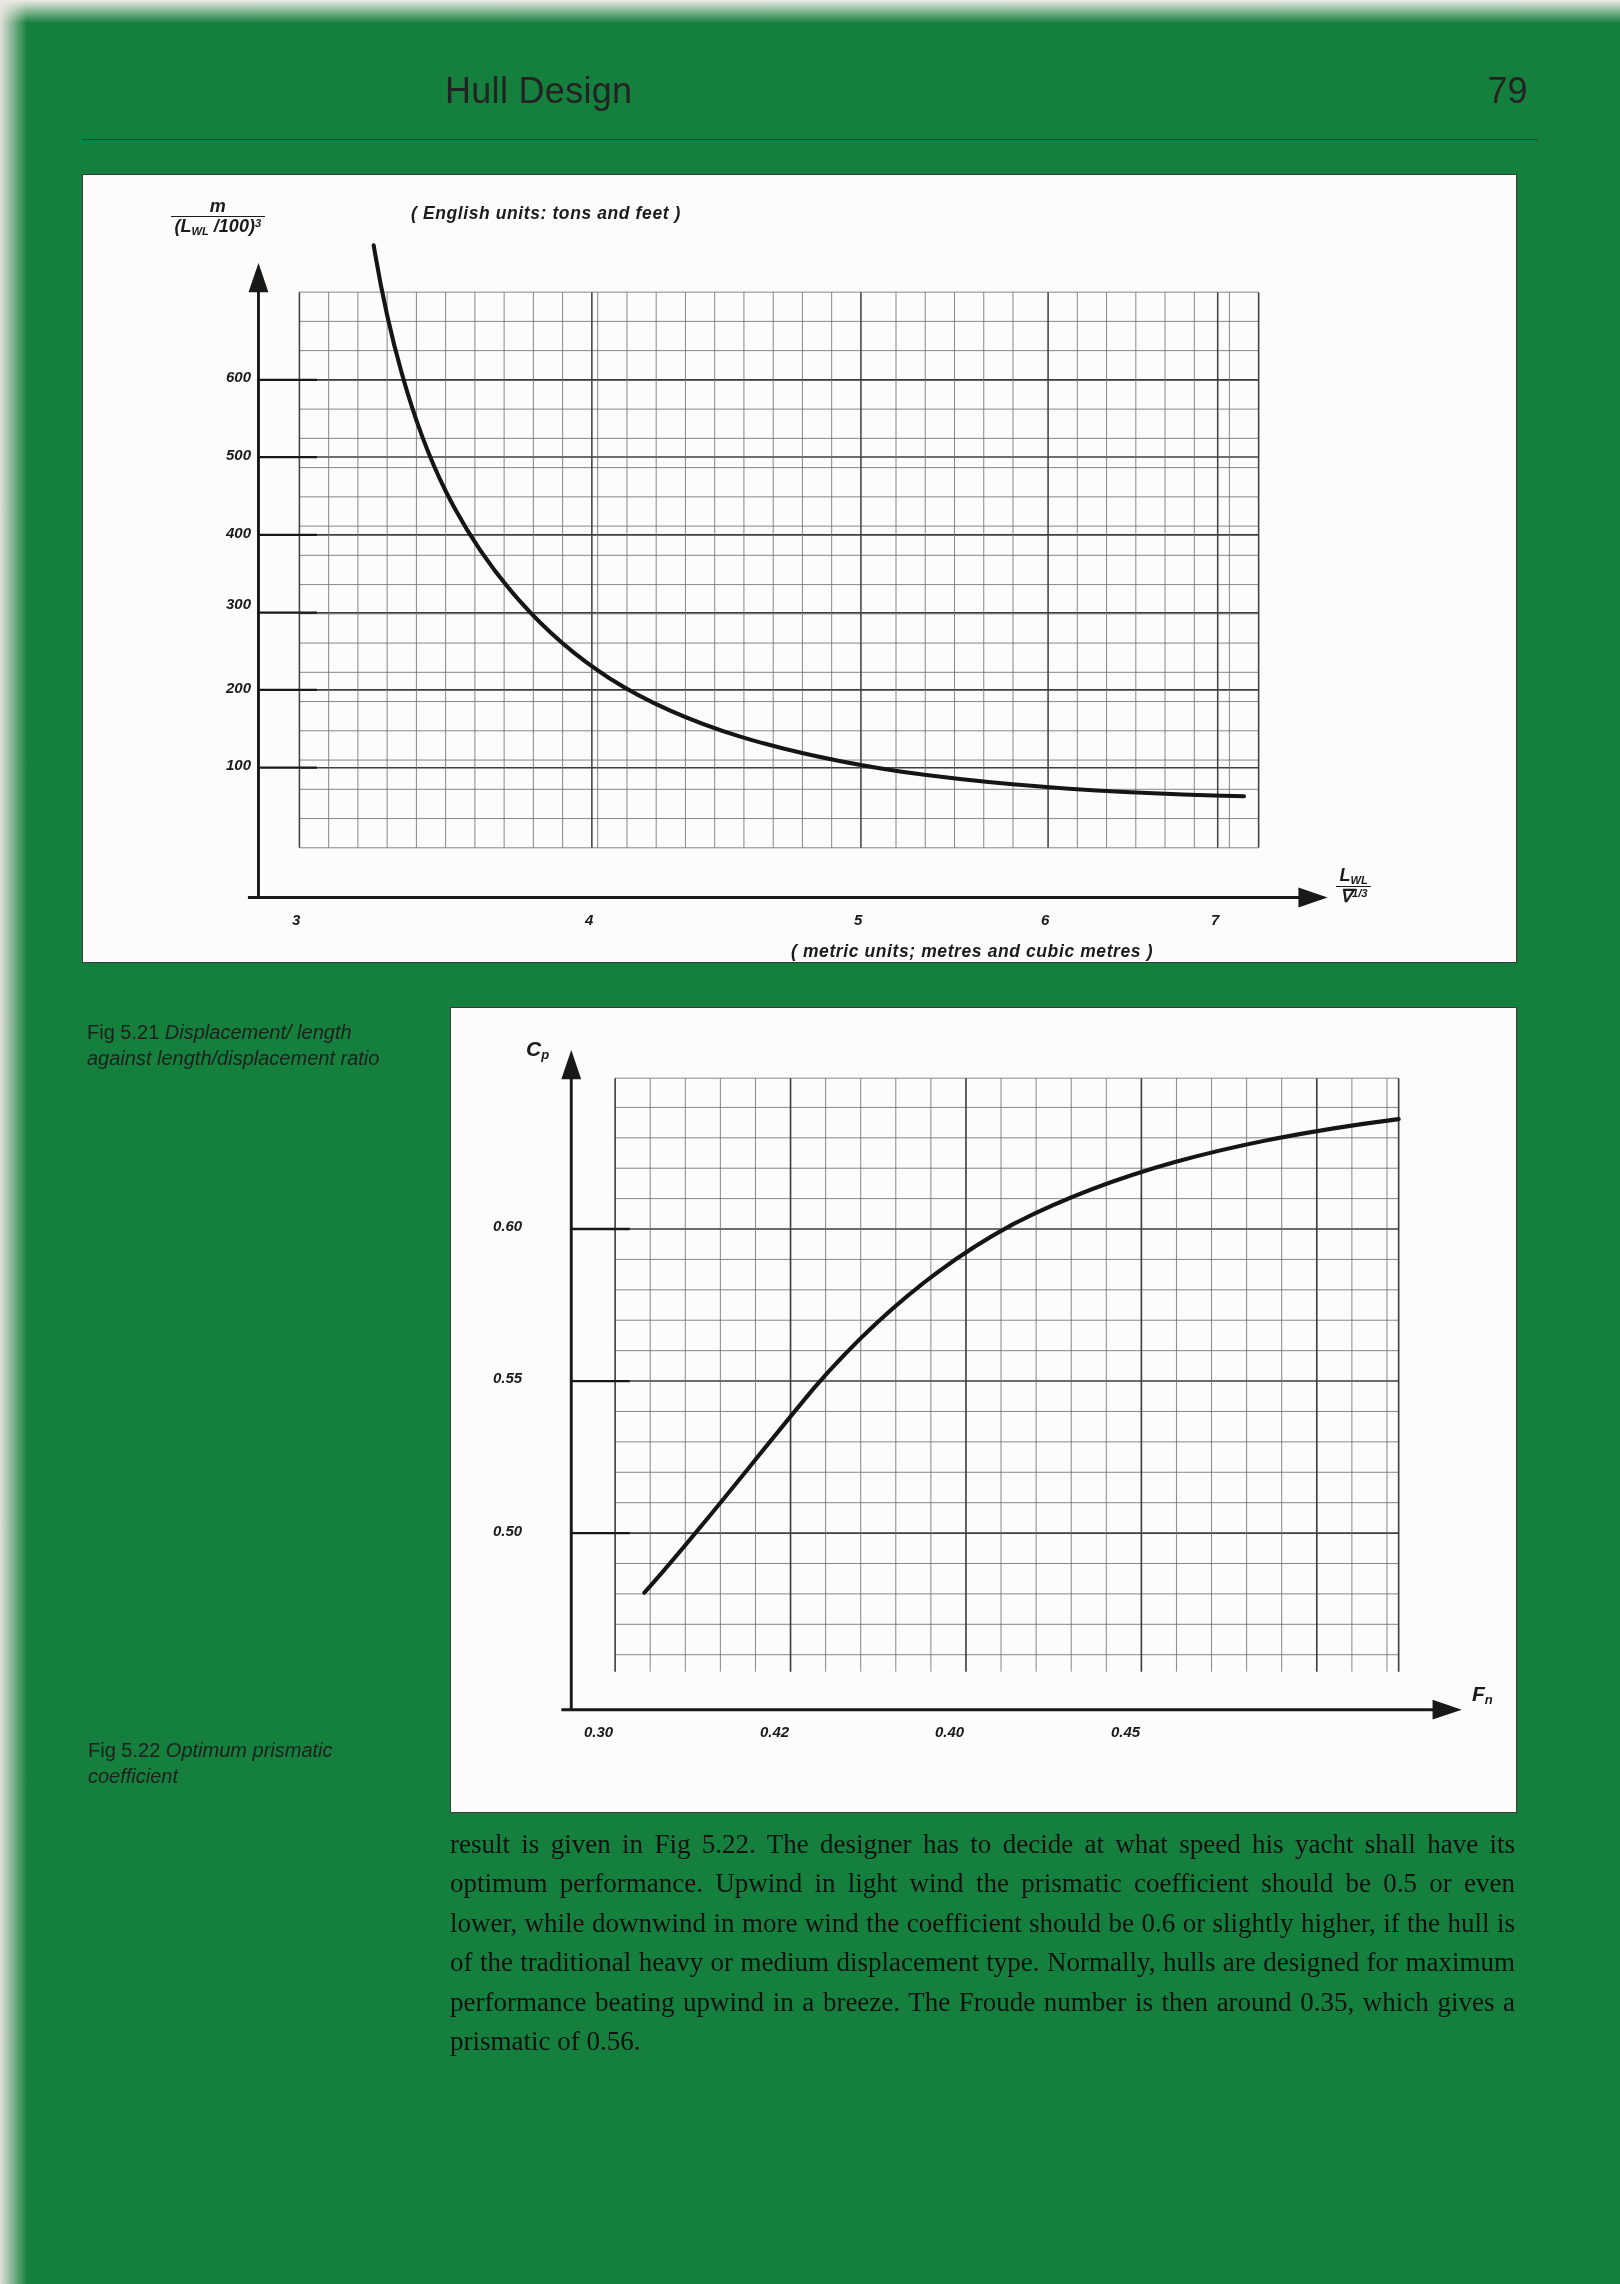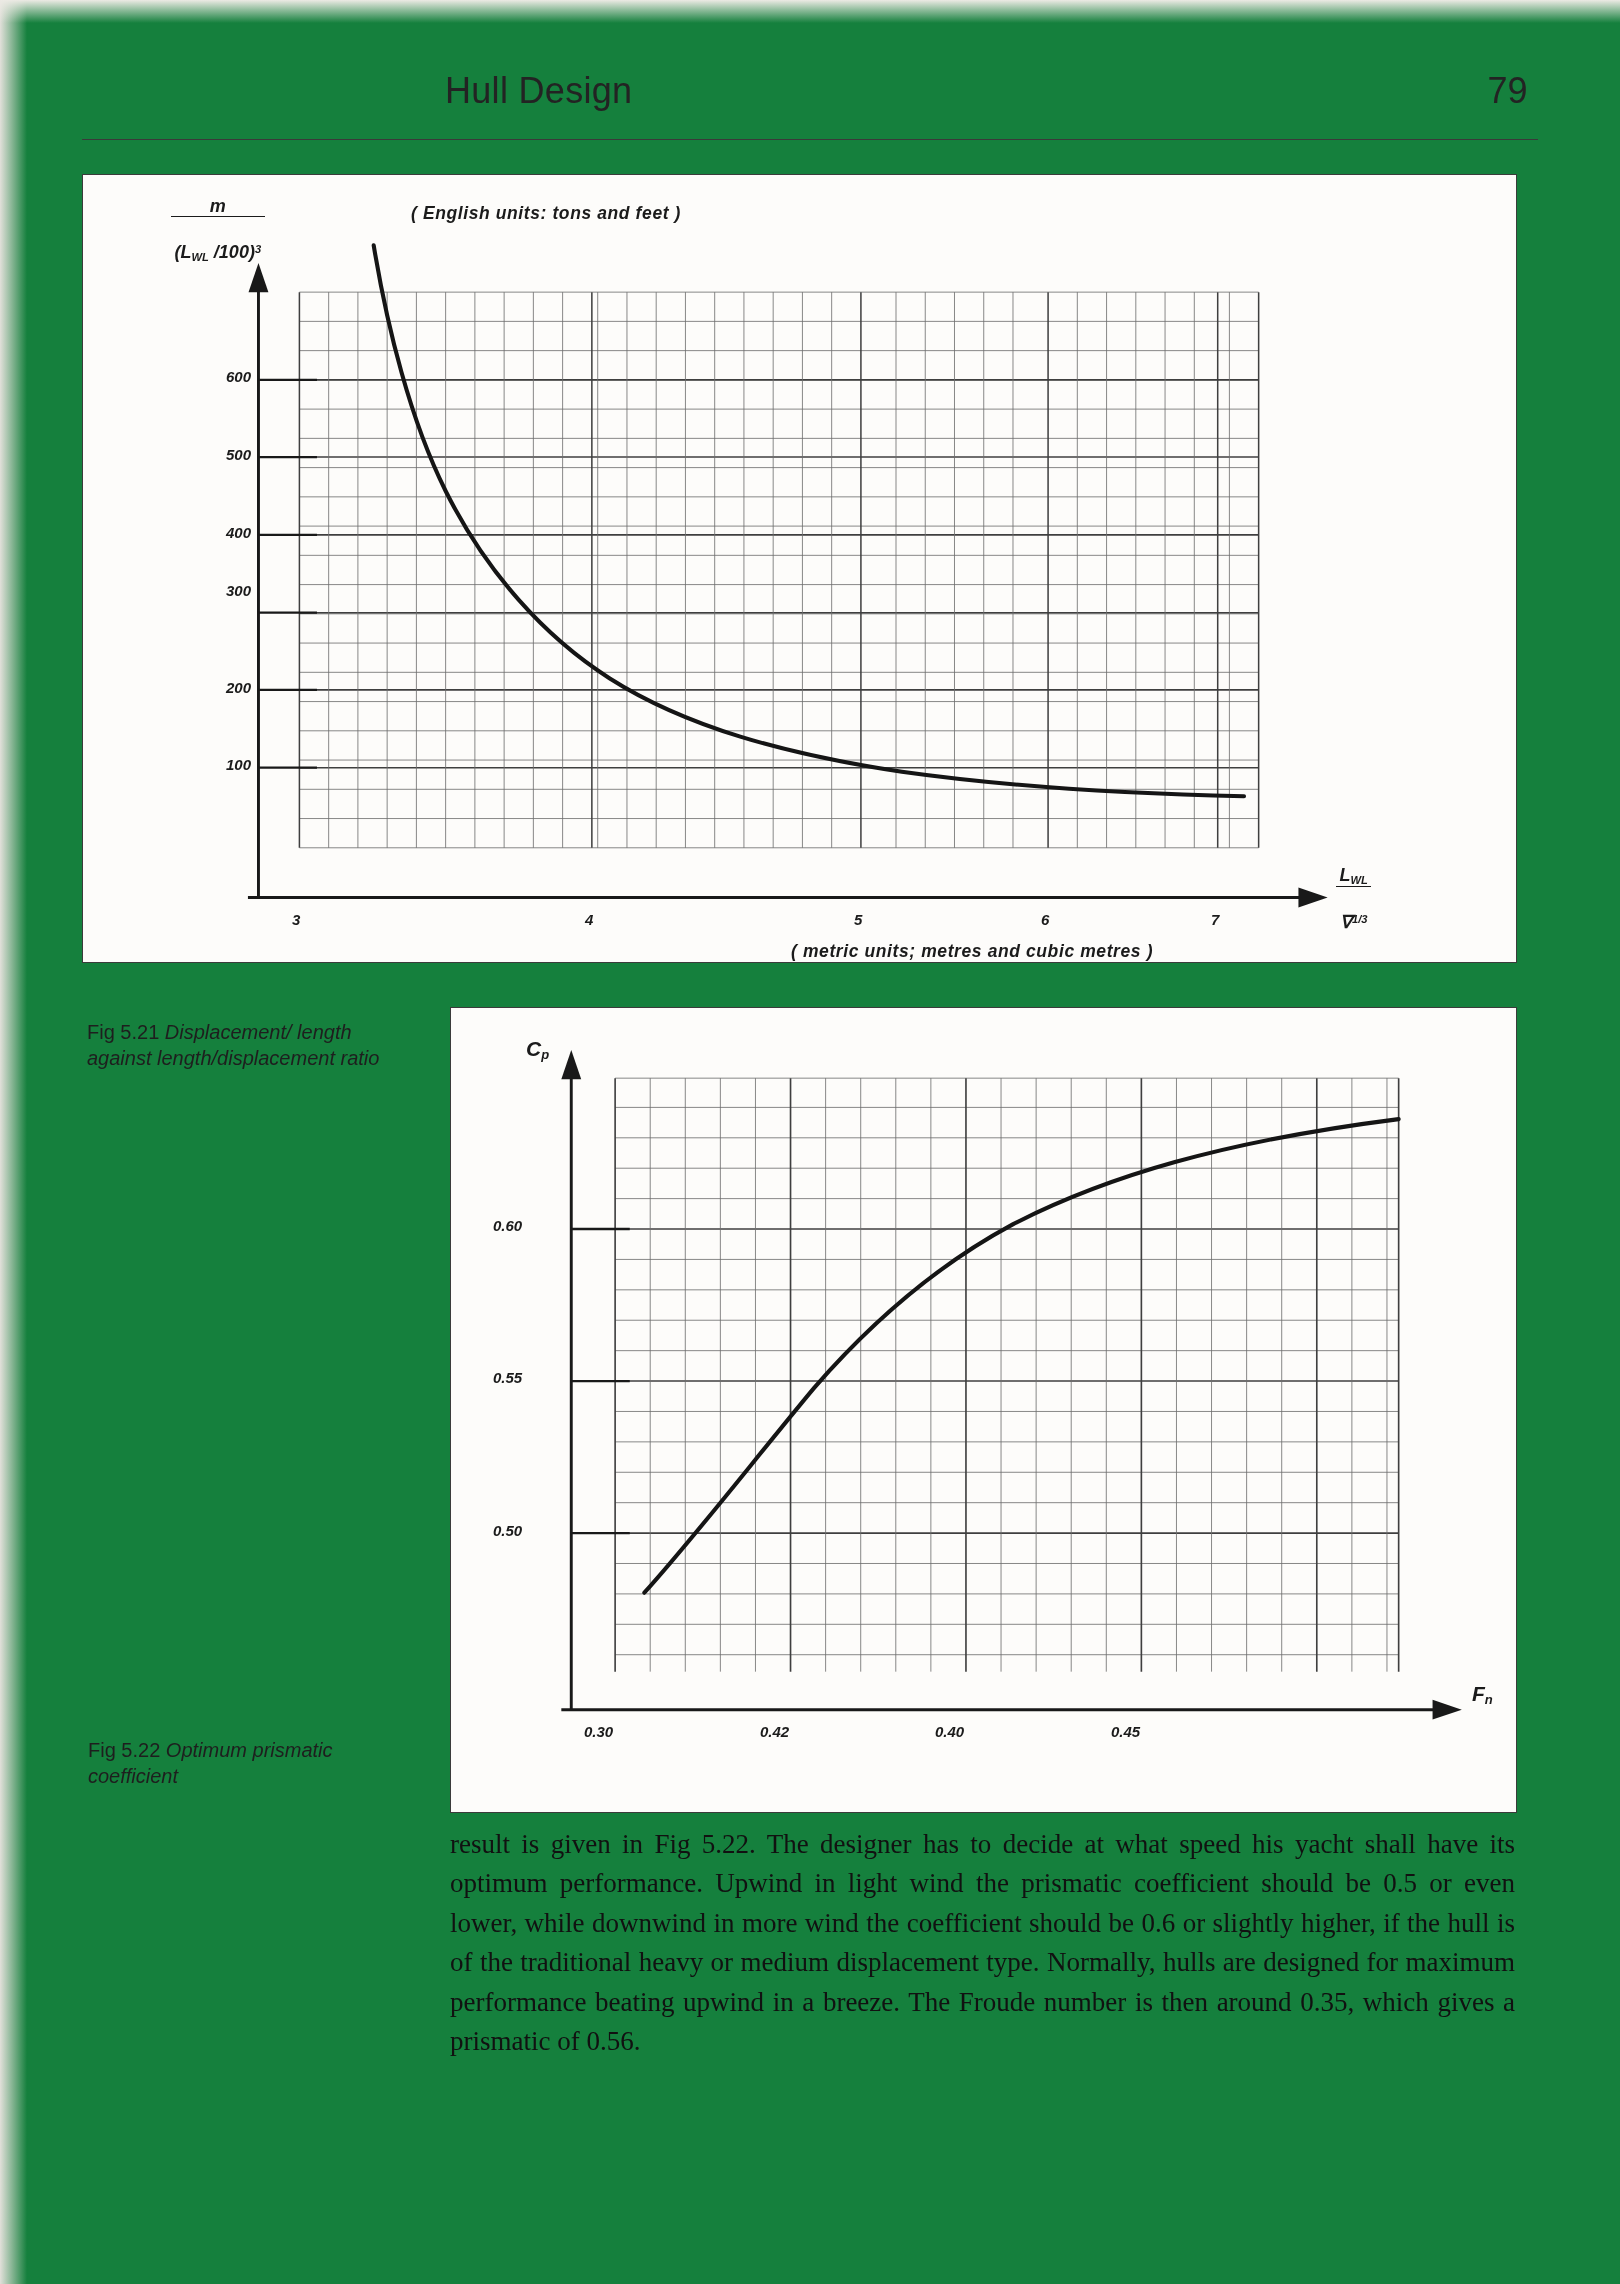--- a/index.html
+++ b/index.html
@@ -118,21 +118,21 @@
     color: #1b1b1b;
     white-space: nowrap;
   }
   .frac {
     display: inline-block;
     text-align: center;
     vertical-align: middle;
     line-height: 1.05;
   }
   .frac .num { display: block; border-bottom: 1.2px solid #1b1b1b; padding: 0 3.5px; }
-  .frac .den { display: block; padding: 0 3.5px; margin-top: 26px; }
+  .frac .den { display: block; padding: 0 3.5px; }
   sub.s { font-size: 0.62em; vertical-align: -0.25em; }
   sup.s { font-size: 0.62em; vertical-align: 0.45em; }
 
   
   .body-text {
     position: absolute;
     left: 450px;
     top: 1825px;
     width: 1065px;
     font-family: "Liberation Serif", serif;
@@ -264,21 +264,21 @@
         <line x1="300" y1="1013" x2="400" y2="1013"></line>
       </g>
 
       <path d="M 497,120 C 520,260 560,420 620,540 C 690,680 790,790 900,860
                C 1030,943 1200,990 1400,1020 C 1600,1048 1800,1058 1985,1062" fill="none" stroke="#151515" stroke-width="7" stroke-linecap="round"></path>
     </svg>
 
     <div class="tick-label" style="left:143px; top:193px;">600</div>
     <div class="tick-label" style="left:143px; top:271px;">500</div>
     <div class="tick-label" style="left:143px; top:349px;">400</div>
-    <div class="tick-label" style="left:143px; top:407px;">300</div>
+    <div class="tick-label" style="left:143px; top:420px;">300</div>
     <div class="tick-label" style="left:143px; top:504px;">200</div>
     <div class="tick-label" style="left:143px; top:581px;">100</div>
 
     <div class="tick-label" style="left:209px; top:736px;">3</div>
     <div class="tick-label" style="left:502px; top:736px;">4</div>
     <div class="tick-label" style="left:771px; top:736px;">5</div>
     <div class="tick-label" style="left:958px; top:736px;">6</div>
     <div class="tick-label" style="left:1128px; top:736px;">7</div>
 
     <div class="axis-title" style="left:88px; top:22px;">

